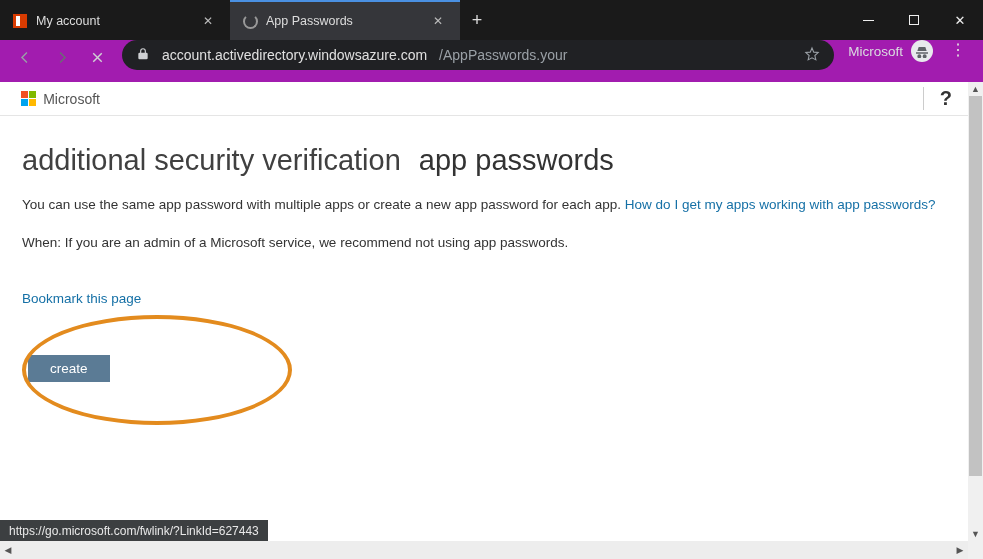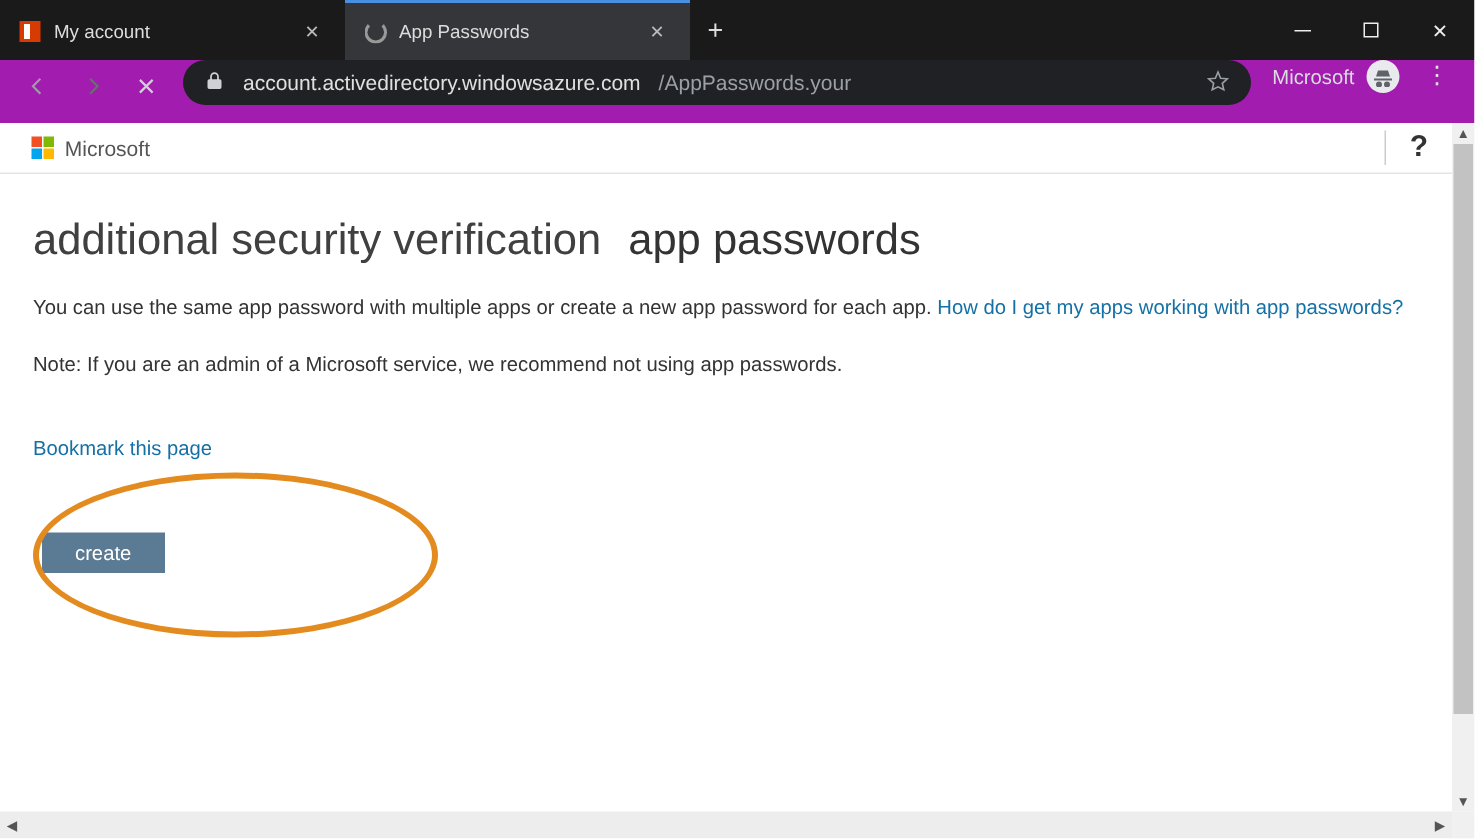--- a/index.html
+++ b/index.html
@@ -258,33 +258,36 @@
       <h1>
         <span>additional security verification</span>
         <span class="h-sub">app passwords</span>
       </h1>
 
 
       <p class="para mt-sm">
         <span>You can use the same app password with multiple apps or create a new app password for each app. </span><span class="link">How do I get my apps working with app passwords?</span>
       </p>
 
-      <p class="para mt-sm">Note: If you are an admin of a Microsoft service, we recommend not using app passwords.</p>
+      <p class="para mt-sm">When: If you are an admin of a Microsoft service, we recommend not using app passwords.</p>
 
       <p class="para bookmark-row">
         <span class="link">Bookmark this page</span>
       </p>
 
       <div class="create-wrap">
         <button class="btn-create">create</button>
         <div class="annot-ellipse"></div>
       </div>
     </div>
   </div>
 
+  <div class="status-bar">
+    <span>https://go.microsoft.com/fwlink/?LinkId=627443</span>
+  </div>
 
   <div class="vscroll">
     <div class="arrow up">▲</div>
     <div class="thumb"></div>
     <div class="arrow dn">▼</div>
   </div>
   <div class="hscroll">
     <div class="arrow l">◀</div>
     <div class="arrow r">▶</div>
   </div>

